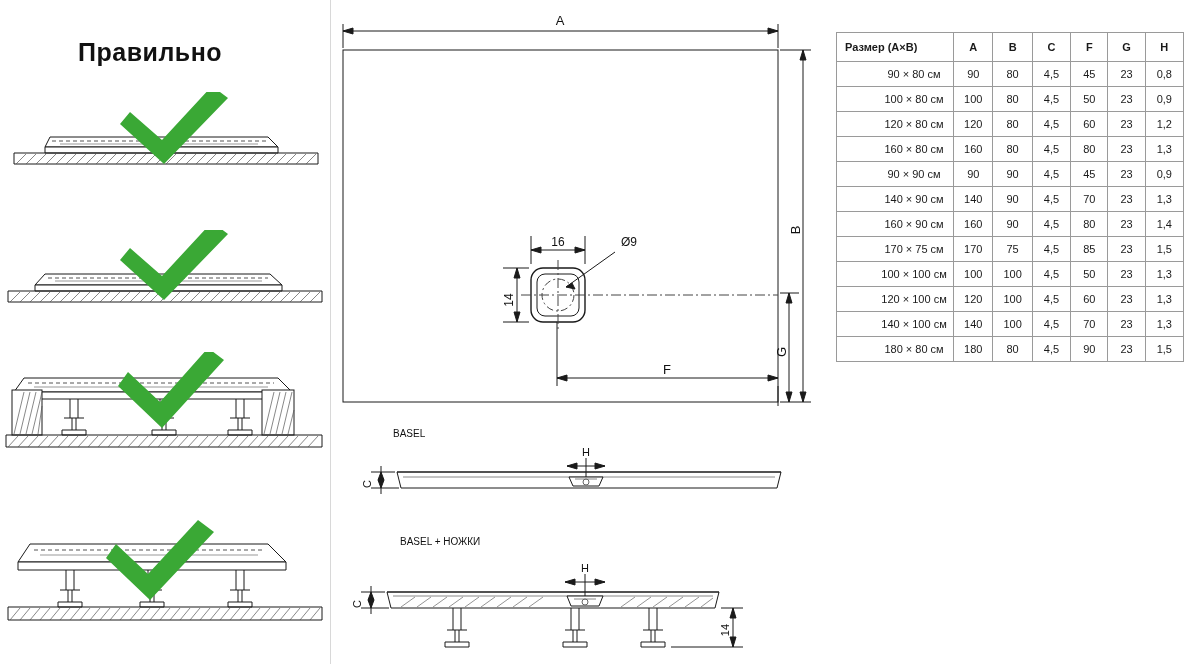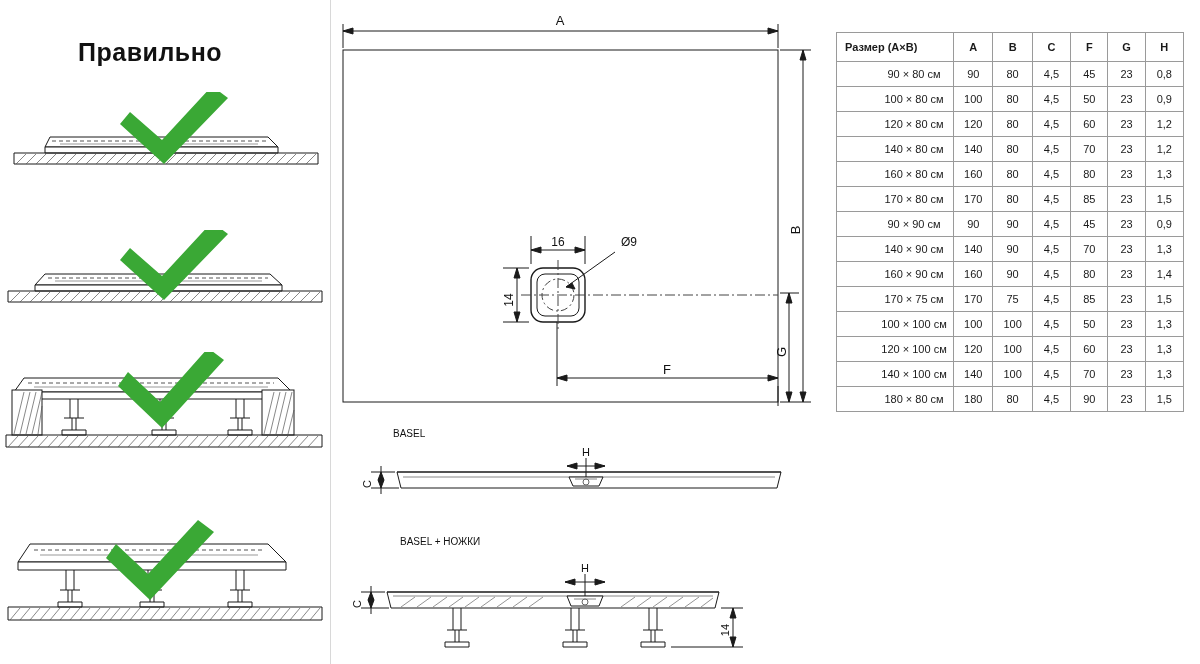--- a/index.html
+++ b/index.html
@@ -361,45 +361,27 @@
           <tr>
             <td class="first">120 × 80 см</td>
             <td>120</td>
             <td>80</td>
             <td>4,5</td>
             <td>60</td>
             <td>23</td>
             <td>1,2</td>
           </tr>
           <tr>
-            <td class="first">140 × 80 см</td>
-            <td>140</td>
-            <td>80</td>
-            <td>4,5</td>
-            <td>70</td>
-            <td>23</td>
-            <td>1,2</td>
-          </tr>
-          <tr>
             <td class="first">160 × 80 см</td>
             <td>160</td>
             <td>80</td>
             <td>4,5</td>
             <td>80</td>
             <td>23</td>
             <td>1,3</td>
-          </tr>
-          <tr>
-            <td class="first">170 × 80 см</td>
-            <td>170</td>
-            <td>80</td>
-            <td>4,5</td>
-            <td>85</td>
-            <td>23</td>
-            <td>1,5</td>
           </tr>
           <tr>
             <td class="first">90 × 90 см</td>
             <td>90</td>
             <td>90</td>
             <td>4,5</td>
             <td>45</td>
             <td>23</td>
             <td>0,9</td>
           </tr>

